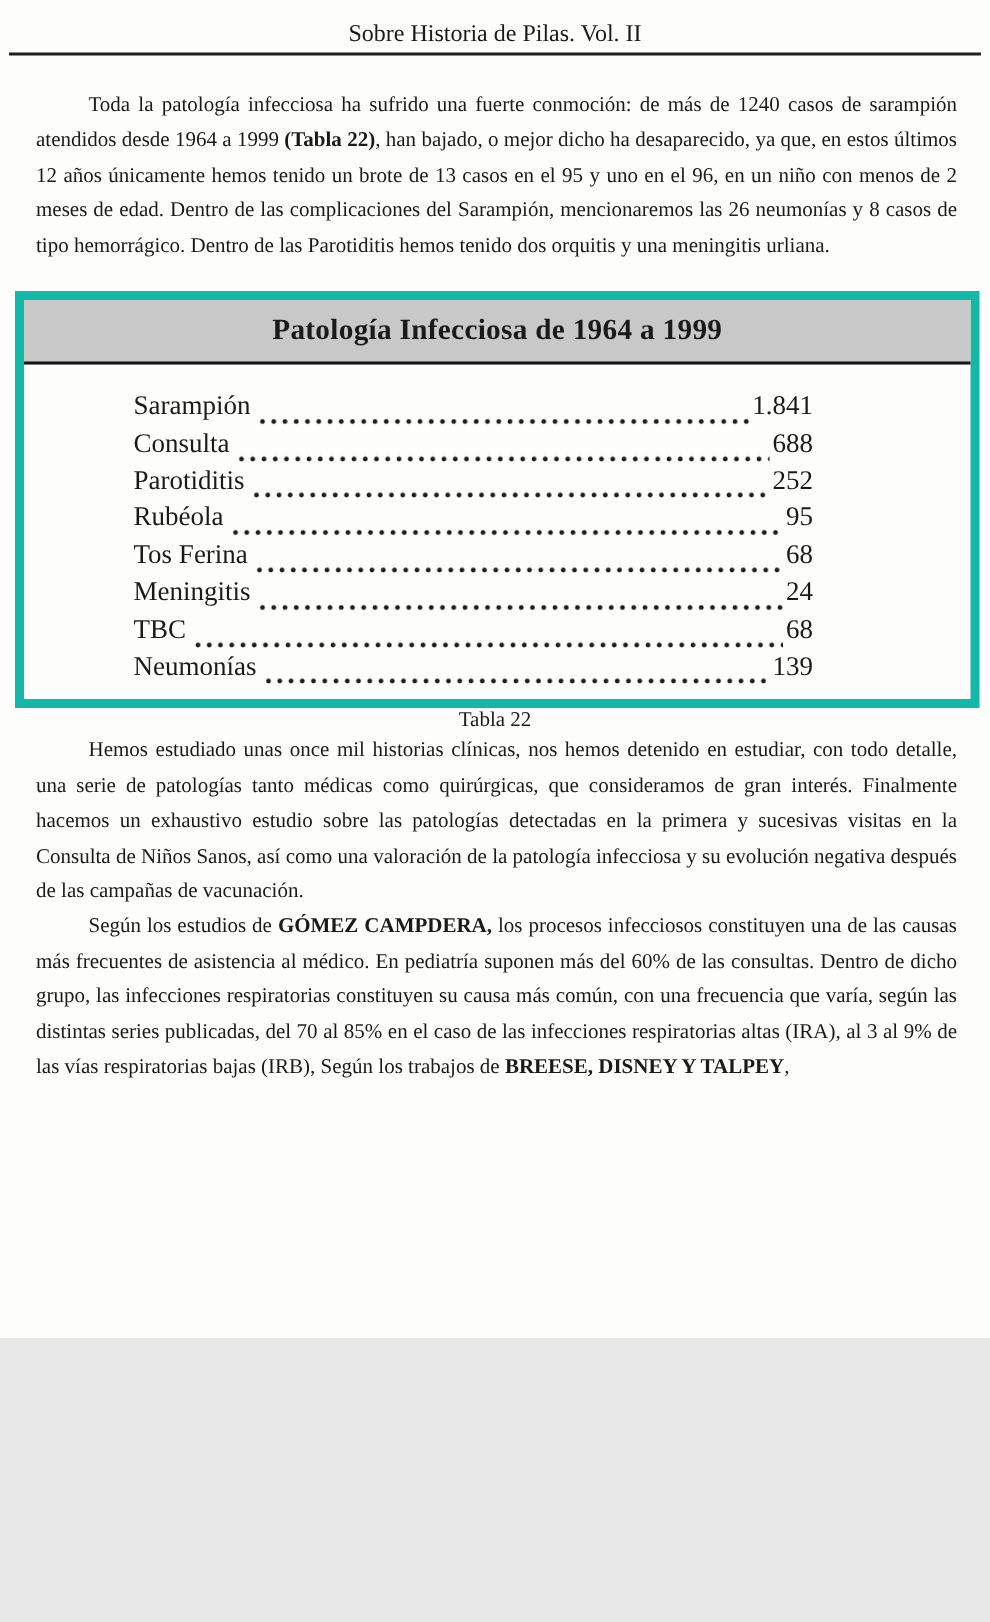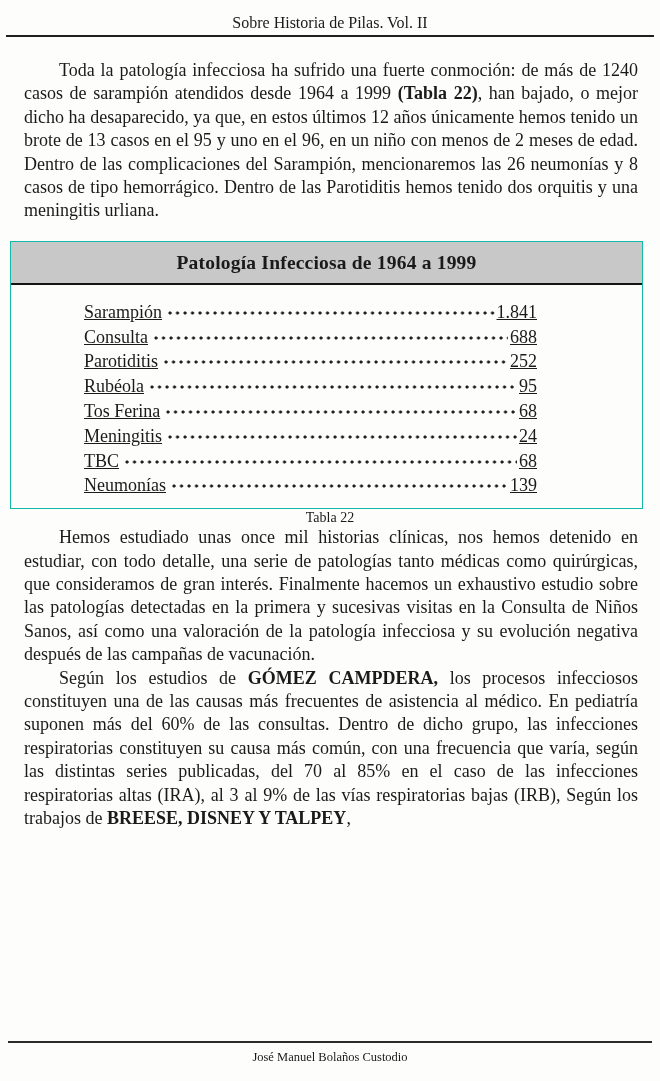--- a/index.html
+++ b/index.html
@@ -4,75 +4,74 @@
 <style>
   :root{
     --text:#1a1a1a;
     --rule:#1f1f1f;
     --band-bg:#c8c8c8;
     --page-bg:#fdfdfb;
   }
   html,body{margin:0;padding:0;background:#e8e8e8;}
   .page{
     position:relative;
-    width:660px;height:1081px;
+    width:660px;height:892px;
     margin:0 auto;
     background:var(--page-bg);
     color:var(--text);
     font-family:"Liberation Serif","DejaVu Serif",serif;
     overflow:hidden;
   }
   .running-header{
     padding-top:13px;
     text-align:center;
     font-size:16px;
     line-height:20px;
   }
   .header-rule{
     height:2px;
     background:var(--rule);
     margin:2px 6px 0 6px;
   }
   .body-para{
     margin:0 22px 0 24px;
-    font-size:18px;
+    font-size:14px;
     line-height:23.4px;
     text-align:justify;
     text-indent:35px;
     hyphens:auto;
     -webkit-hyphens:auto;
   }
   .body-para.first{margin-top:22px;}
   .b{font-weight:bold;}
   .table-box{
     margin:18px 0 0 10px;
     width:631px;
-    border:1px solid #14b8a6;
+    border:6px solid #14b8a6;
     background:var(--page-bg);
   }
   .table-title-band{
     background:var(--band-bg);
     border-bottom:2px solid #141414;
     text-align:center;
     padding:10px 0 9px 0;
   }
   .table-title{
     font-size:19.5px;
     font-weight:bold;
     letter-spacing:.2px;
   }
   .table-rows{
     padding:15px 105px 10px 73px;
     font-size:18px;
     line-height:24.8px;
   }
   .t-row{
     display:flex;
-    align-items:center;
-    text-decoration:underline;
+    align-items:flex-end;
   }
   .t-label{white-space:nowrap;}
   .t-leader{
     flex:1 1 auto;
     height:5px;
     margin:0 2px 0 6px;
     background-image:radial-gradient(circle at 2px 3px,#1c1c1c 1.25px,rgba(0,0,0,0) 1.9px);
     background-size:7.5px 5px;
     background-repeat:repeat-x;
     background-position:left bottom;

